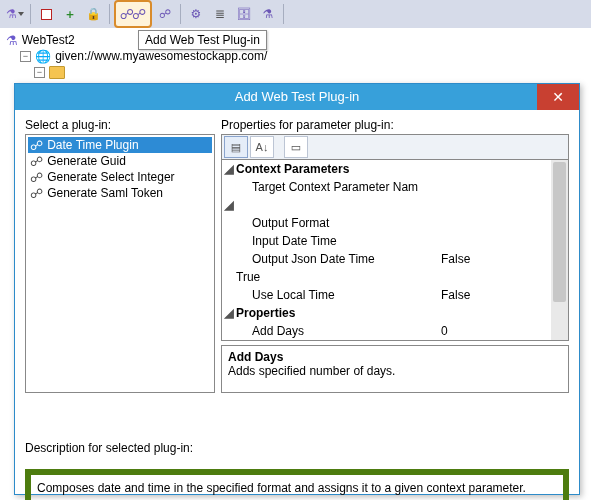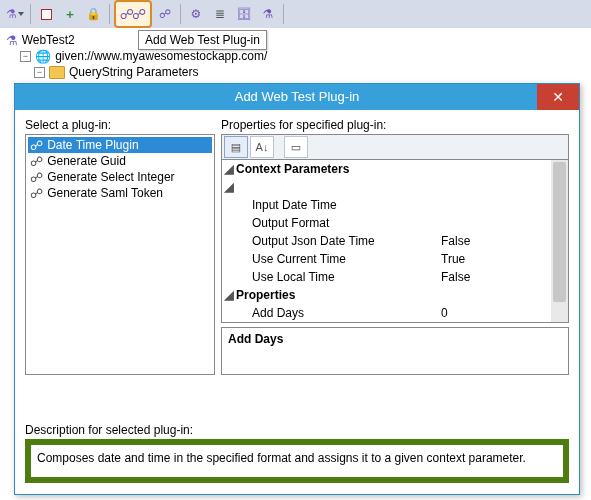--- a/index.html
+++ b/index.html
@@ -161,21 +161,21 @@
     border:1px solid #888;
     border-top:1px solid #888;
     margin-top:4px;
     padding:4px 6px;
     height:38px;
   }
   .helpbox .hn{font-weight:bold;font-size:12px}
   .helpbox .hd{font-size:12px}
 
   .descsec{margin-top:8px}
-  .descsec .lbl{margin-bottom:2px}
+  .descsec .lbl{margin-bottom:14px}
   .descbox{
     border:6px solid #4d7c0f;
     padding:6px;
     font-size:12px;
     min-height:20px;
   }
   .dlg-buttons{
     display:flex;
     justify-content:flex-end;
     gap:8px;
@@ -238,21 +238,20 @@
     <span>WebTest2</span>
   </div>
   <div class="trow indent1">
     <span class="exp">−</span>
     <span class="ic-globe">🌐</span>
     <span>given://www.myawesomestockapp.com/</span>
   </div>
   <div class="trow indent2">
     <span class="exp">−</span>
     <span class="ic-folder"></span>
-    <span>QueryString Parameters</span>
   </div>
   <div class="trow indent2" style="padding-left:60px">
     <span class="ic-dots">
         <span></span>
         <span></span>
         <span></span>
         <span></span>
         <span></span>
       </span>
   </div>
@@ -285,60 +284,64 @@
             <span>Generate Select Integer</span>
           </div>
           <div class="litem">
             <span class="li-ic">☍</span>
             <span>Generate Saml Token</span>
           </div>
         </div>
       </div>
 
       <div class="colr">
-        <div class="lbl">Properties for specified plug-in:</div>
+        <div class="lbl">Properties for parameter plug-in:</div>
         <div class="pg-toolbar">
           <div class="pgbtn active">
               <span>▤</span>
             </div>
           <div class="pgbtn">
               <span>A↓</span>
             </div>
           <div style="width:6px"></div>
           <div class="pgbtn">
               <span>▭</span>
             </div>
         </div>
         <div class="propgrid">
           <div class="pg-rows">
             <div class="pgr cat">
                 <span class="pg-ex">◢</span>
                 <span class="pg-k">Context Parameters</span>
               </div>
+            <div class="pgr sub">
+                <span class="pg-ex"></span>
+                <span class="pg-k">Target Context Parameter Nam</span>
+                <span class="pg-v"></span>
+              </div>
             <div class="pgr cat">
                 <span class="pg-ex">◢</span>
               </div>
             <div class="pgr sub">
                 <span class="pg-ex"></span>
+                <span class="pg-k">Output Format</span>
+                <span class="pg-v"></span>
+              </div>
+            <div class="pgr sub">
+                <span class="pg-ex"></span>
                 <span class="pg-k">Input Date Time</span>
                 <span class="pg-v"></span>
               </div>
             <div class="pgr sub">
                 <span class="pg-ex"></span>
-                <span class="pg-k">Output Format</span>
-                <span class="pg-v"></span>
-              </div>
-            <div class="pgr sub">
-                <span class="pg-ex"></span>
                 <span class="pg-k">Output Json Date Time</span>
                 <span class="pg-v">False</span>
               </div>
             <div class="pgr sub">
                 <span class="pg-ex"></span>
-                <span class="pg-k">Use Current Time</span>
                 <span class="pg-v">True</span>
               </div>
             <div class="pgr sub">
                 <span class="pg-ex"></span>
                 <span class="pg-k">Use Local Time</span>
                 <span class="pg-v">False</span>
               </div>
             <div class="pgr cat">
                 <span class="pg-ex">◢</span>
                 <span class="pg-k">Properties</span>
@@ -348,20 +351,21 @@
                 <span class="pg-k">Add Days</span>
                 <span class="pg-v">0</span>
               </div>
           </div>
           <div class="pg-scroll">
               <div class="pg-thumb"></div>
             </div>
         </div>
         <div class="helpbox">
           <div class="hn">Add Days</div>
+          <div class="hd">Adds specified number of days.</div>
         </div>
       </div>
     </div>
 
     <div class="descsec">
       <div class="lbl">Description for selected plug-in:</div>
       <div class="descbox">Composes date and time in the specified format and assigns it to a given context parameter.</div>
     </div>
 
     <div class="dlg-buttons">

